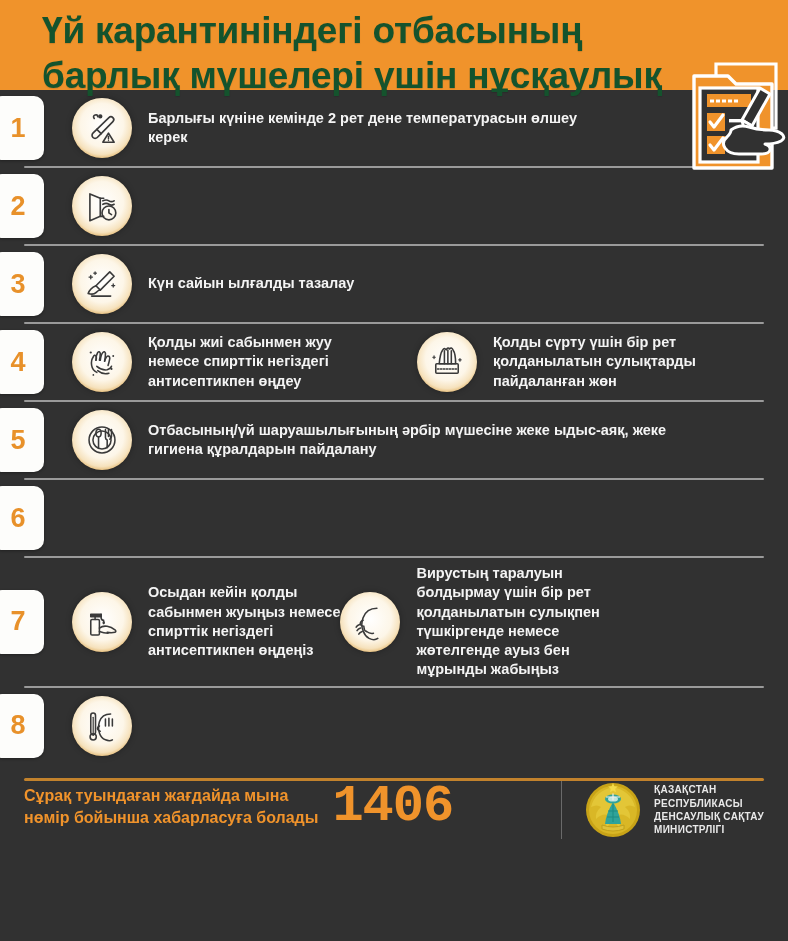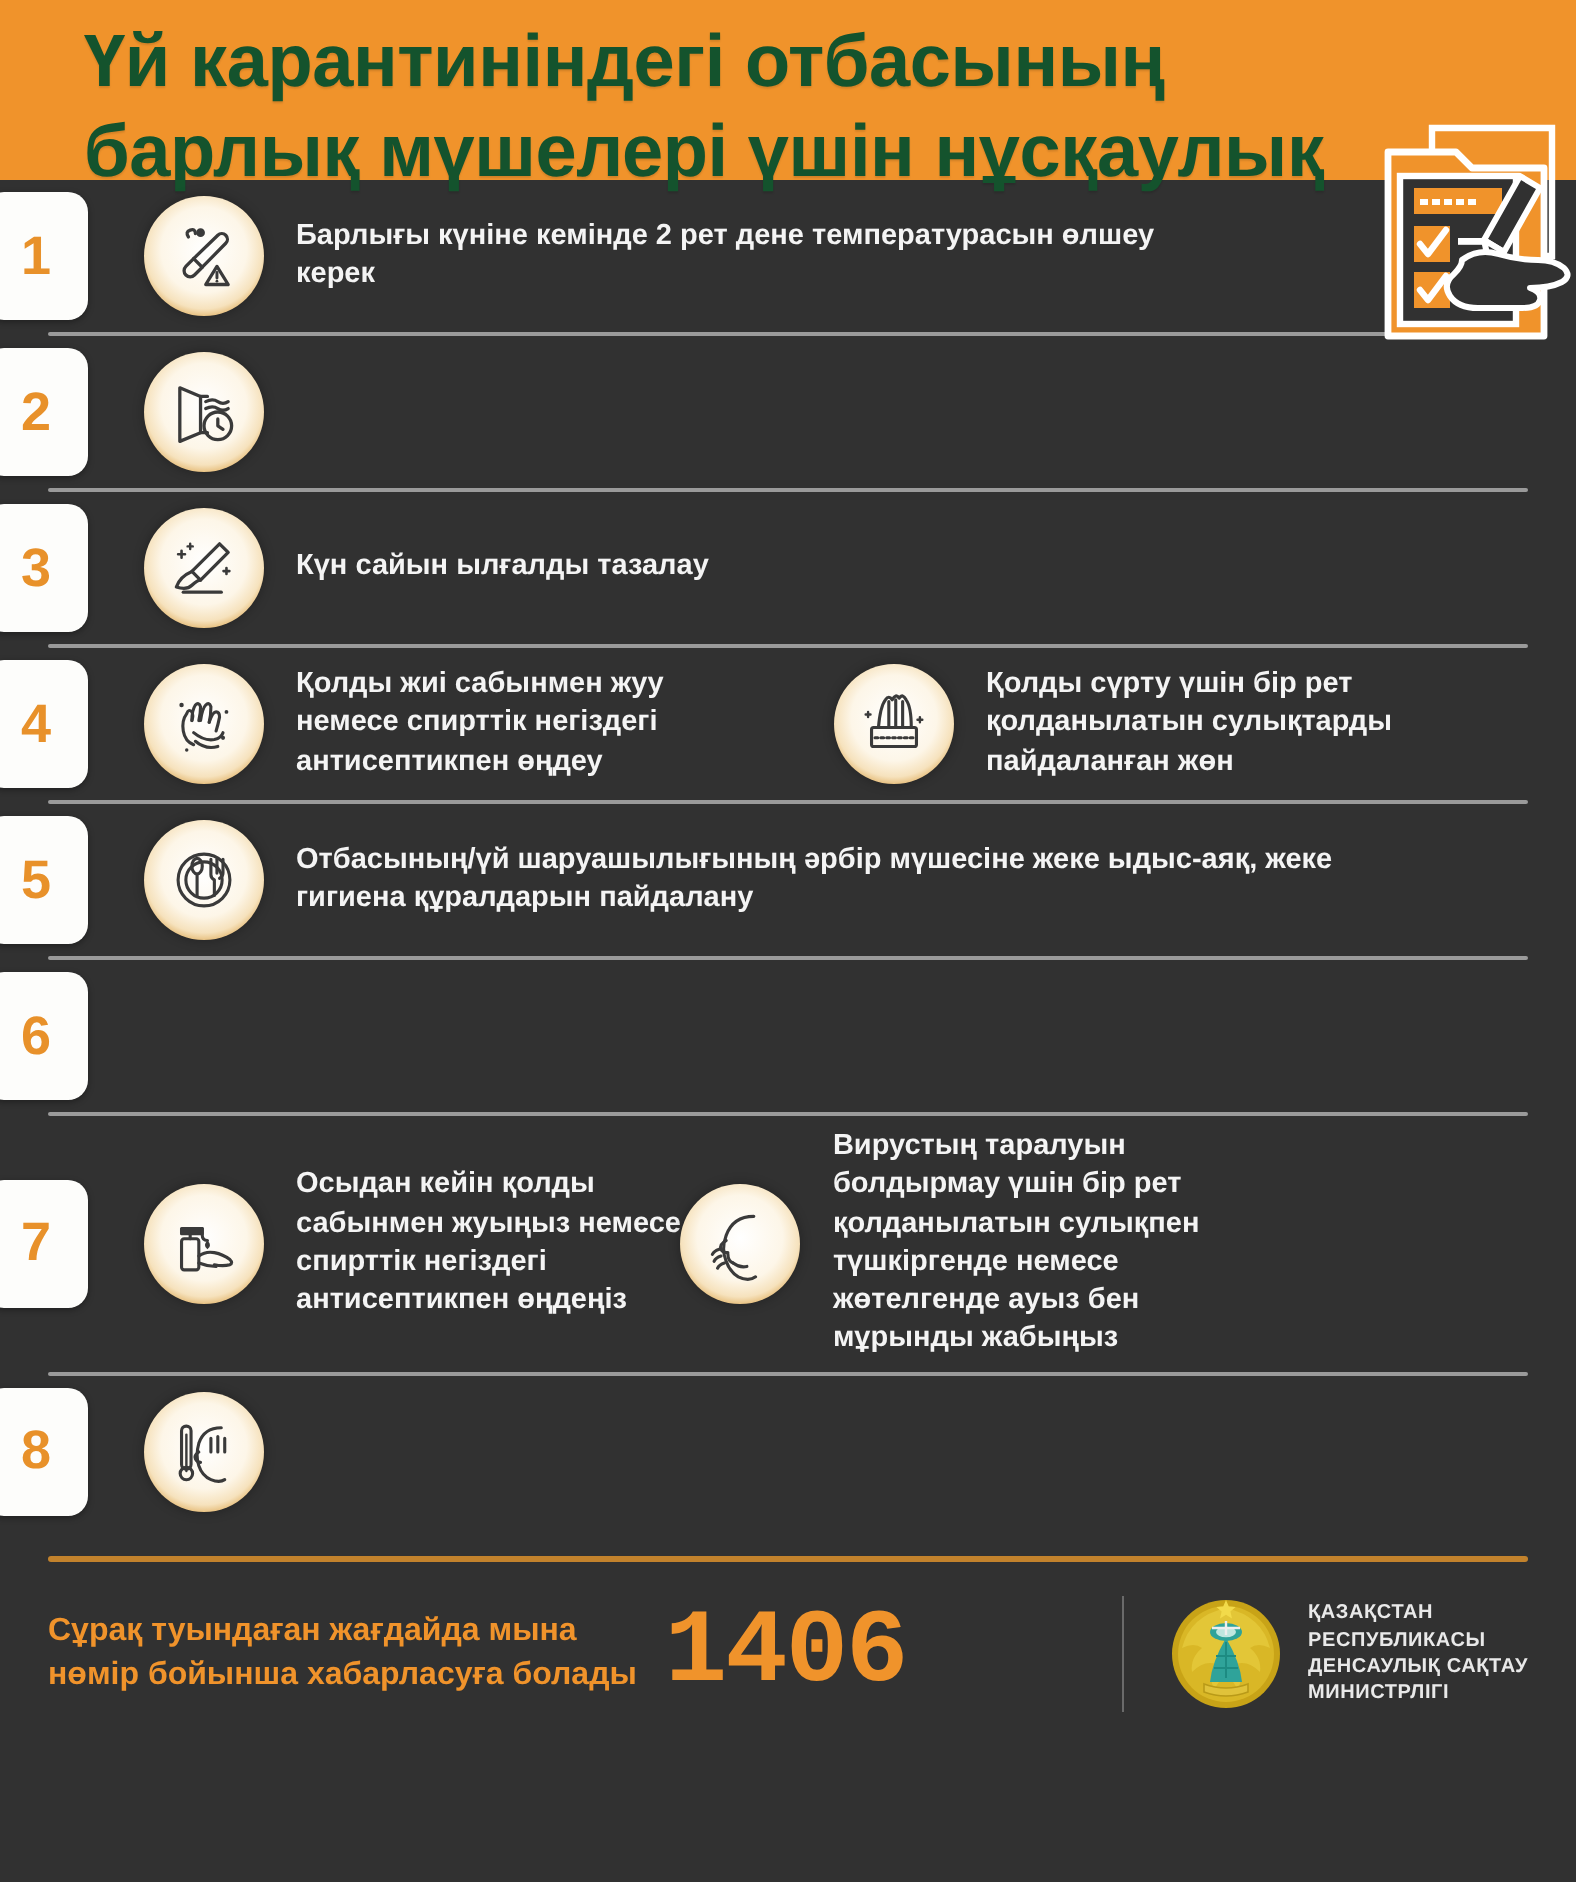--- a/index.html
+++ b/index.html
@@ -134,21 +134,21 @@
     width: 740px;
     height: 3px;
     margin: 14px auto 0 auto;
     background: #c2822c;
     border-radius: 2px;
   }
 
   .footer {
     position: relative;
     display: flex;
-    align-items: center;
+    align-items: flex-start;
     width: 788px;
     height: 92px;
     padding: 0 24px;
   }
 
   .footer-left {
     display: flex;
     align-items: center;
     flex: 1 1 auto;
   }

